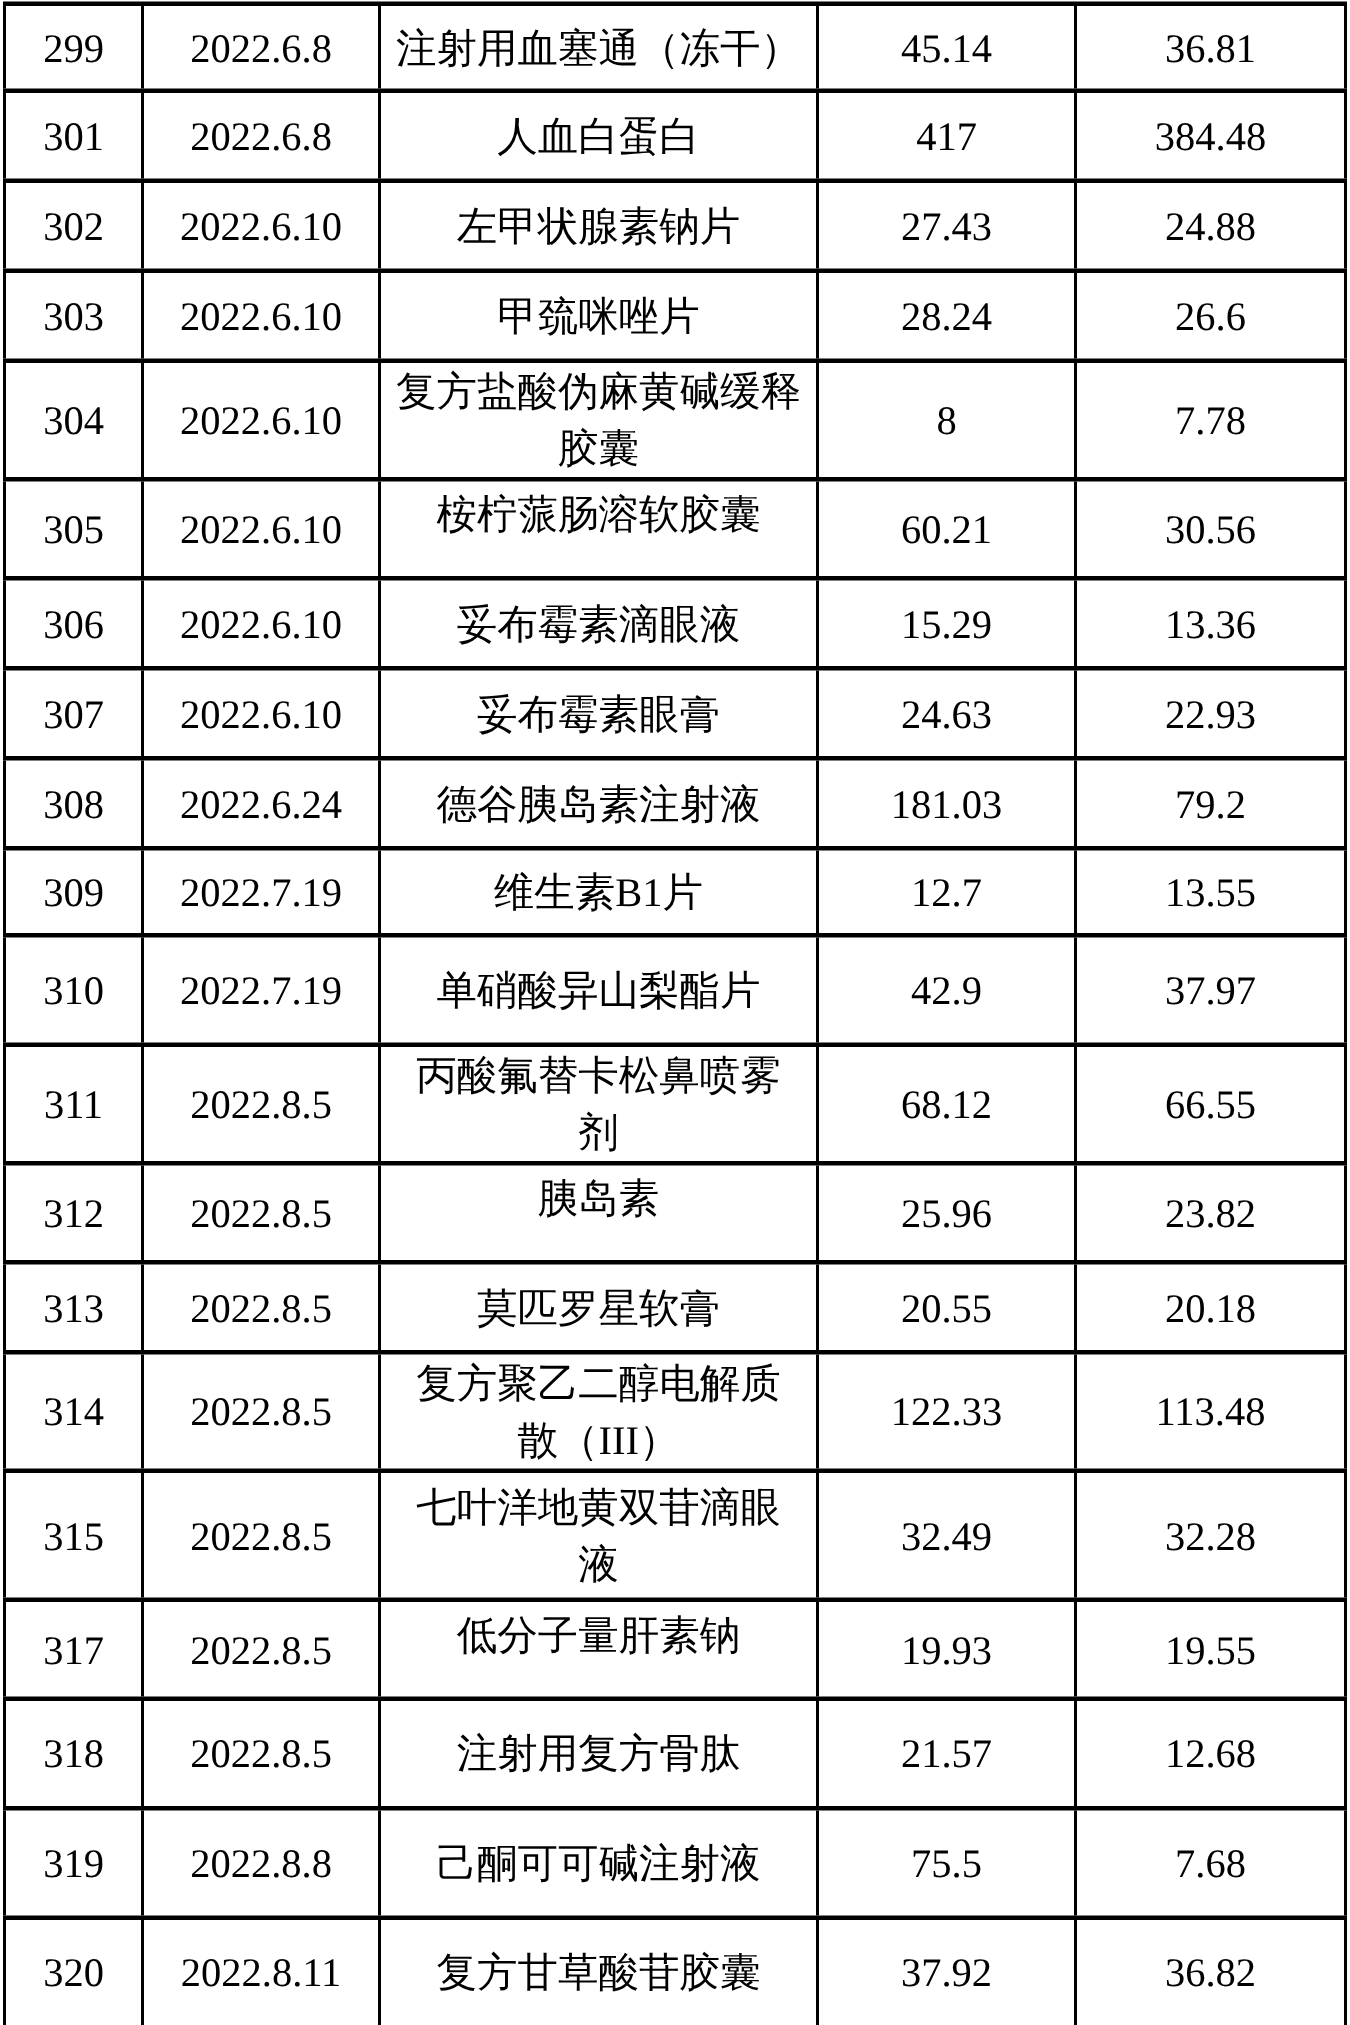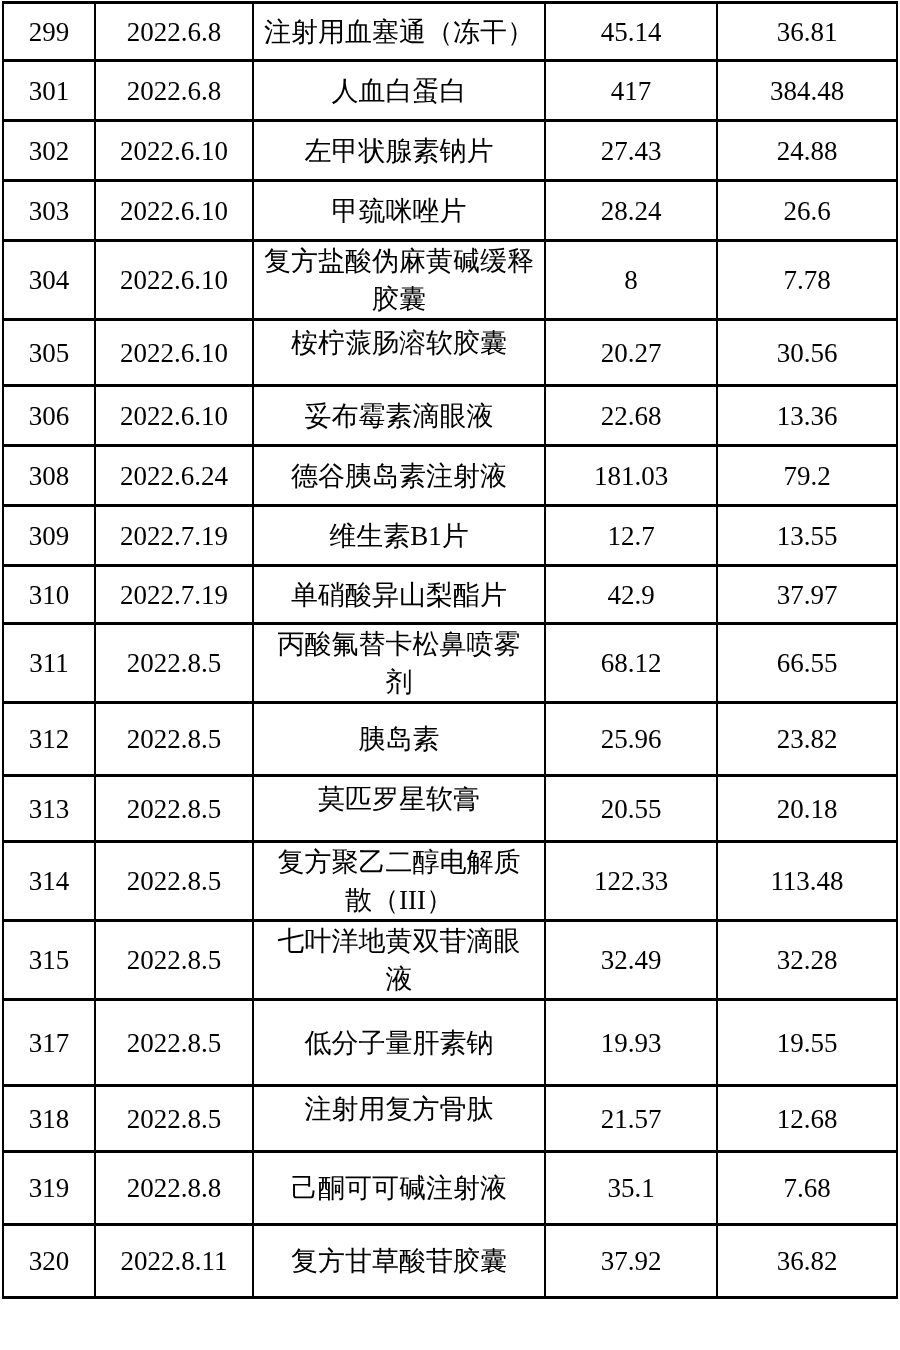--- a/index.html
+++ b/index.html
@@ -166,41 +166,58 @@
     <td>
           <div class="cell-text">305</div>
         </td>
     <td>
           <div class="cell-text">2022.6.10</div>
         </td>
     <td>
           <div class="cell-text name-text">桉柠蒎肠溶软胶囊</div>
         </td>
     <td>
-          <div class="cell-text">20.27</div>
+          <div class="cell-text">60.21</div>
         </td>
     <td>
           <div class="cell-text">30.56</div>
         </td>
   </tr>
       <tr>
     <td>
           <div class="cell-text">306</div>
         </td>
     <td>
           <div class="cell-text">2022.6.10</div>
         </td>
     <td>
           <div class="cell-text name-text">妥布霉素滴眼液</div>
         </td>
     <td>
-          <div class="cell-text">22.68</div>
+          <div class="cell-text">15.29</div>
         </td>
     <td>
           <div class="cell-text">13.36</div>
+        </td>
+  </tr>
+      <tr>
+    <td>
+          <div class="cell-text">307</div>
+        </td>
+    <td>
+          <div class="cell-text">2022.6.10</div>
+        </td>
+    <td>
+          <div class="cell-text name-text">妥布霉素眼膏</div>
+        </td>
+    <td>
+          <div class="cell-text">24.63</div>
+        </td>
+    <td>
+          <div class="cell-text">22.93</div>
         </td>
   </tr>
       <tr>
     <td>
           <div class="cell-text">308</div>
         </td>
     <td>
           <div class="cell-text">2022.6.24</div>
         </td>
     <td>
@@ -373,21 +390,21 @@
     <td>
           <div class="cell-text">319</div>
         </td>
     <td>
           <div class="cell-text">2022.8.8</div>
         </td>
     <td>
           <div class="cell-text name-text">己酮可可碱注射液</div>
         </td>
     <td>
-          <div class="cell-text">35.1</div>
+          <div class="cell-text">75.5</div>
         </td>
     <td>
           <div class="cell-text">7.68</div>
         </td>
   </tr>
       <tr>
     <td>
           <div class="cell-text">320</div>
         </td>
     <td>

